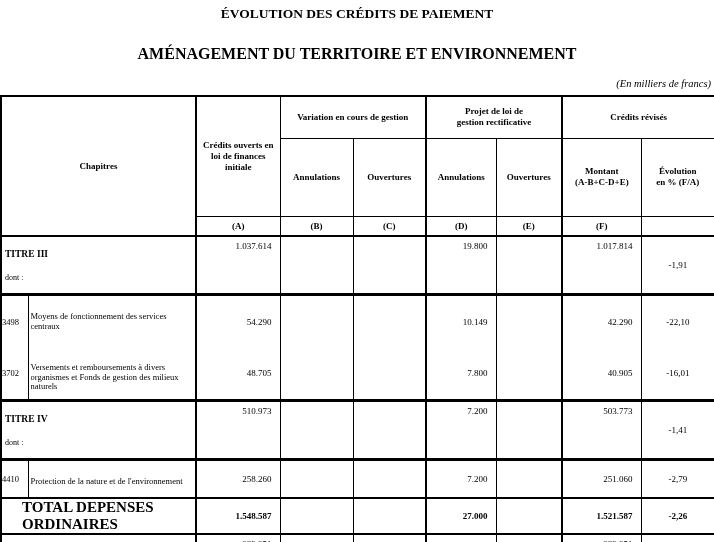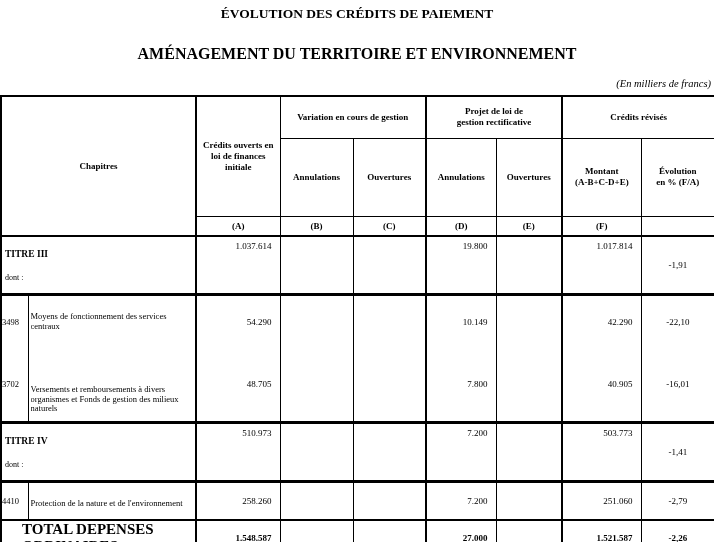--- a/index.html
+++ b/index.html
@@ -52,21 +52,21 @@
   td.lab { vertical-align:top; padding:1px 0 0 3px; }
   .titre-label { font-weight:bold; font-size:9.5px; line-height:12px; }
   .dont-label  { font-size:8px; line-height:10px; padding-top:3px; }
   tr.total td.lab { vertical-align:middle; font-size:15px; padding:0 0 0 20px; }
   tr.titre td.num { vertical-align:top; padding-top:4px; }
 
   td.chnum { text-align:left; font-size:8.5px; }
   td.chlabcell { vertical-align:top; padding:6px 2px 0 2px; }
   .chlab { font-size:8.5px; line-height:9.5px; overflow:hidden; }
   tr.r1 .chlab { height:25px; }
-  tr.r2 .chlab { height:26px;margin-top:22px; }
+  tr.r2 .chlab { height:26px; }
 </style>
 </head>
 <body>
 
 <div class="page">
   <div class="doc-title">ÉVOLUTION DES CRÉDITS DE PAIEMENT</div>
   <div class="doc-sub1">AMÉNAGEMENT DU TERRITOIRE ET ENVIRONNEMENT</div>
   <div class="unit-note">(En milliers de francs)</div>
 
   <table class="budget">

